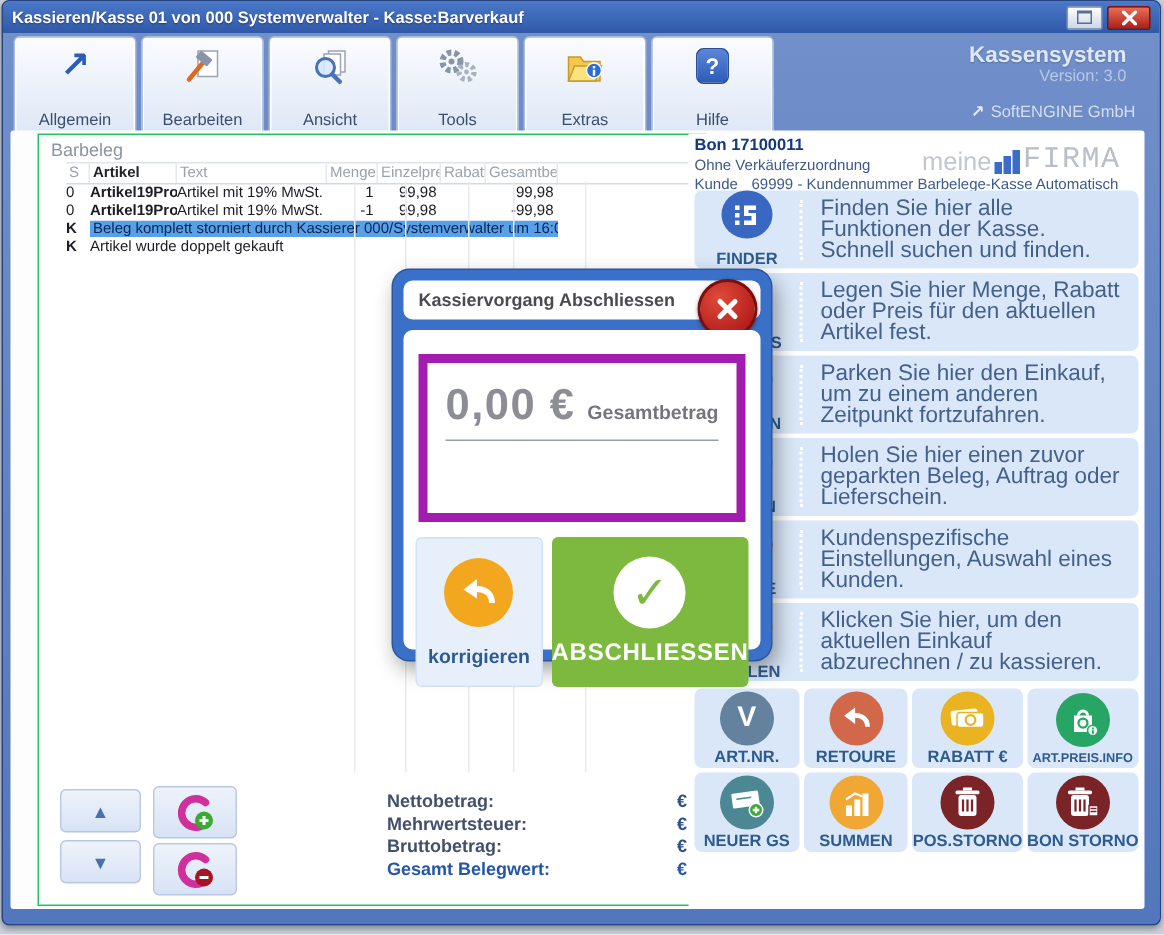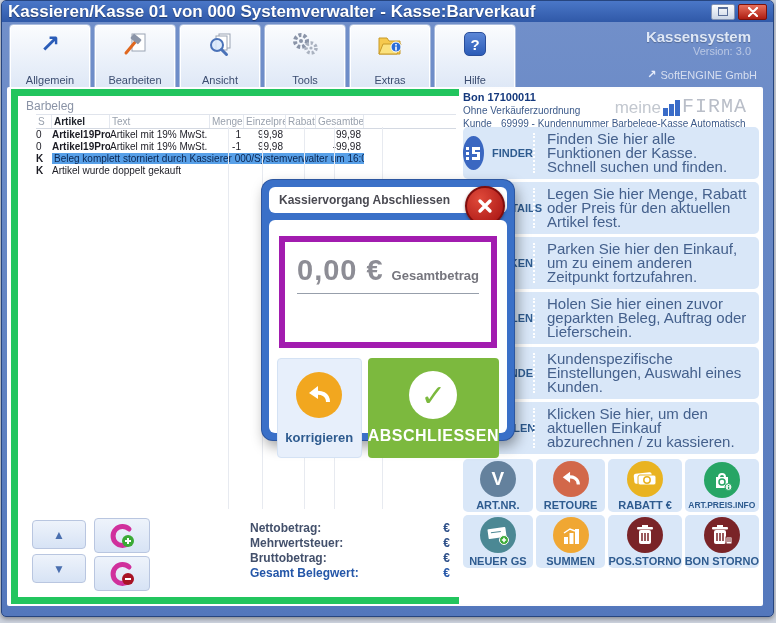--- a/index.html
+++ b/index.html
@@ -1,39 +1,39 @@
 <!DOCTYPE html>
 <html><head>
 <meta charset="utf-8">
 <style>
   html,body{margin:0;padding:0;}
   body{width:776px;height:623px;background:#ccd2dd;font-family:"Liberation Sans","DejaVu Sans",sans-serif;position:relative;overflow:hidden;}
   .window{position:absolute;left:1px;top:0;width:771px;height:615px;border:1px solid #26457f;border-radius:5px;background:linear-gradient(#7290ca,#5377bc);box-shadow:0 2px 4px rgba(0,0,0,.35);overflow:hidden;}
   
-  .titlebar{height:21px;background:linear-gradient(#4a77c8,#3059a8);display:flex;align-items:center;padding:0 6px;color:#fff;font-size:17px;font-weight:bold;text-shadow:0 1px 1px rgba(0,0,0,.4);}
+  .titlebar{height:21px;background:linear-gradient(#4a77c8,#3059a8);display:flex;align-items:center;padding:0 6px;color:#fff;font-size:11px;font-weight:bold;text-shadow:0 1px 1px rgba(0,0,0,.4);}
   .win-btns{margin-left:auto;display:flex;gap:3px;align-items:center;}
   .btn-restore{width:22px;height:14px;border-radius:2px;background:linear-gradient(#fdfdfe,#ccd6e6);border:1px solid #8494b4;display:flex;align-items:center;justify-content:center;}
   .btn-restore i{display:block;width:8px;height:6px;border:1px solid #5a6f9a;border-top-width:2px;}
   .btn-close{width:27px;height:14px;border-radius:2px;background:linear-gradient(#e8705c,#ad1d12);border:1px solid #7c120c;display:flex;align-items:center;justify-content:center;}
   
   .toolbar{position:absolute;top:23px;left:7px;display:flex;gap:3px;}
   .tool-btn{width:80px;height:56px;border-radius:4px;border:1px solid #a9bbdd;background:linear-gradient(#fbfcfe,#dde7f6);display:flex;flex-direction:column;align-items:center;justify-content:space-between;padding:5px 0 4px;box-shadow:inset 0 0 0 1px #fff;}
   .tool-icon{height:28px;display:flex;align-items:center;justify-content:center;}
   .tool-label{font-size:11px;color:#3c4d70;}
   .arrow-ne{font-size:24px;line-height:24px;font-weight:bold;color:#2a5cb8;}
   .hilfe-box{width:20px;height:22px;border-radius:5px;background:linear-gradient(#5b86d6,#2c5cb8);color:#fff;font-weight:bold;font-size:15px;display:flex;align-items:center;justify-content:center;border:1px solid #2a4e9a;}
   
   .brand{position:absolute;top:27px;right:22px;text-align:right;}
   .brand-name{font-size:15px;font-weight:bold;color:#dee7f6;text-shadow:0 1px 1px rgba(0,0,0,.25);}
   .brand-version{font-size:11px;color:#b9c7e4;}
   .company-link{position:absolute;top:67px;right:16px;font-size:11px;color:#d6deef;display:flex;gap:4px;align-items:center;cursor:pointer;}
   .company-link .mini-arrow{font-size:11px;font-weight:bold;color:#e8eefb;}
   
   .content{position:absolute;left:5px;right:10px;top:86px;bottom:10px;background:#fdfdfe;border-radius:2px;}
-  .left-panel{position:absolute;left:4px;top:2px;width:444px;bottom:2px;border:7px solid #22c55e;background:#fff;}
+  .left-panel{position:absolute;left:18px;top:2px;width:444px;bottom:2px;border:1px solid #22c55e;background:#fff;}
   .section-label{position:absolute;left:8px;top:3px;font-size:12px;color:#8a93a6;}
   .table{position:absolute;left:18px;top:18px;right:6px;}
   .grid-row{display:grid;grid-template-columns:16px 58px 100px 34px 42px 30px 48px;font-size:10px;height:12px;line-height:12px;color:#1c1c24;}
   .thead{color:#9aa2ae;border-top:1px solid #e0e4ec;border-bottom:1px solid #d4d9e2;height:13px;line-height:13px;}
   .thead .c{border-right:1px solid #e4e8ef;padding-left:2px;}
   .thead .c.bold{color:#20242c;font-weight:bold;}
   .c{overflow:hidden;white-space:nowrap;}
   .num{text-align:right;padding-right:3px;}
   .k{font-weight:bold;}
   .note{grid-column:2 / -1;}
@@ -50,21 +50,21 @@
   .bon-number{font-size:11px;font-weight:bold;color:#15397d;}
   .bon-line{font-size:10px;color:#3c5a8a;margin-top:2px;}
   .bon-cust-label{display:inline-block;width:38px;}
   .logo{position:absolute;right:14px;top:6px;display:flex;align-items:flex-end;}
   .logo-prefix{font-size:17px;color:#c2c7cf;}
   .logo-bars{display:flex;align-items:flex-end;gap:1px;margin:0 2px 2px 2px;}
   .logo-bars i{display:block;width:5px;background:#3a6cc8;}
   .logo-suffix{font-size:20px;color:#b9bec8;letter-spacing:1px;font-family:Liberation Mono, monospace;}
   .fn-list{position:absolute;left:4px;right:2px;top:38px;}
   .fn-row{height:52px;margin-bottom:3px;background:#d9e7f8;border-radius:5px;display:flex;cursor:pointer;}
-  .fn-icon-col{width:70px;display:flex;flex-direction:row;align-items:center;justify-content:center;gap:8px;}
+  .fn-icon-col{width:70px;display:flex;flex-direction:column;align-items:center;justify-content:center;gap:8px;}
   .fn-circle{width:34px;height:34px;border-radius:50%;display:flex;align-items:center;justify-content:center;color:#fff;font-weight:bold;}
   .fn-label{font-size:11px;font-weight:bold;color:#2e5b8f;}
   .fn-desc{flex:1;border-left:2px dotted #ffffff;margin:6px 0;padding:0 12px;display:flex;align-items:center;font-size:15px;color:#44608c;line-height:14px;}
   .qgrid{position:absolute;left:4px;right:2px;top:370px;display:grid;grid-template-columns:repeat(4,1fr);gap:3px;}
   .qbtn{height:53px;background:#d9e7f8;border-radius:5px;display:flex;flex-direction:column;align-items:center;justify-content:center;gap:2px;cursor:pointer;}
   .qcircle{width:36px;height:36px;border-radius:50%;display:flex;align-items:center;justify-content:center;color:#fff;font-weight:bold;position:relative;}
   .qlabel{font-size:11px;font-weight:bold;color:#2e5b8f;white-space:nowrap;}
   .qlabel.small{font-size:8.5px;}
   .glyph-v{font-size:19px;}
   .glyph-p{font-size:17px;}

